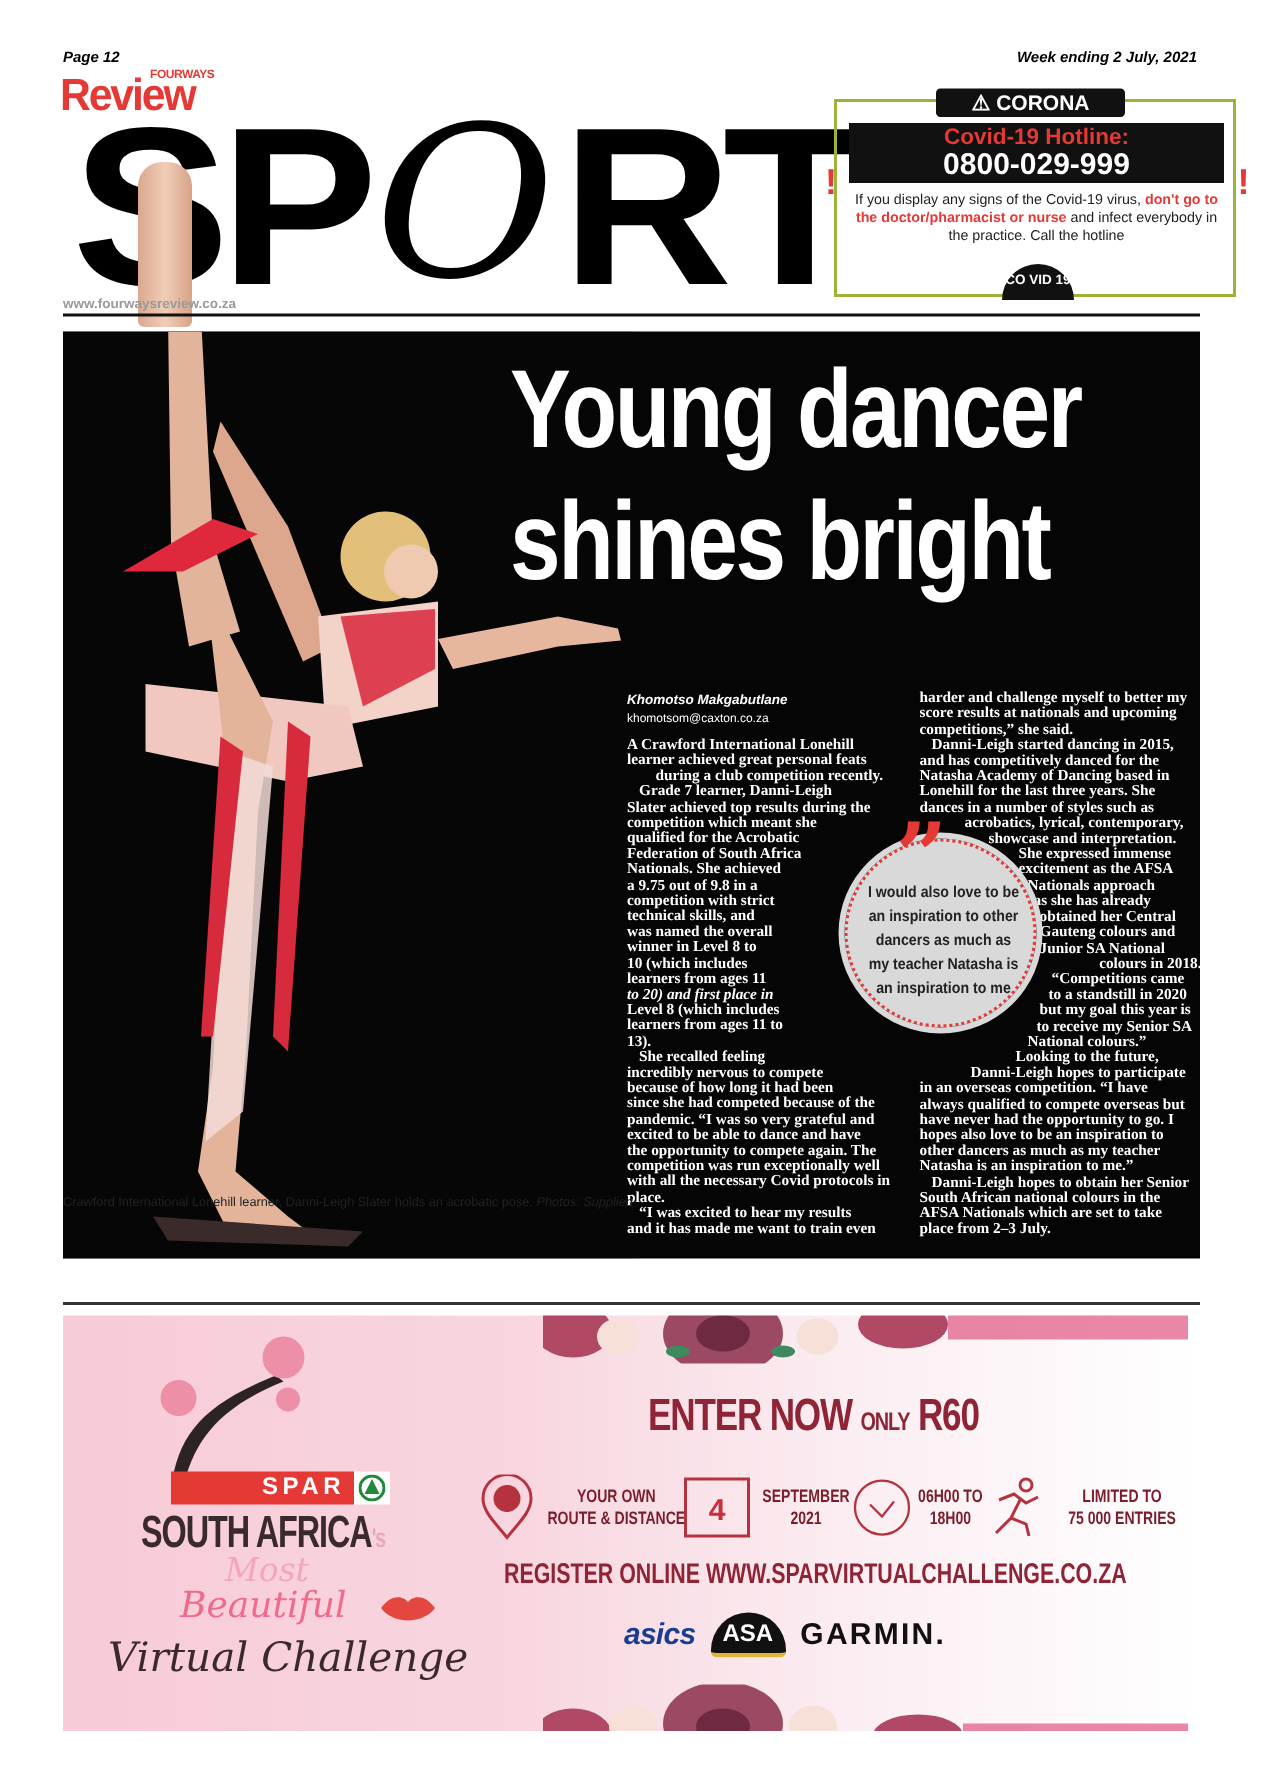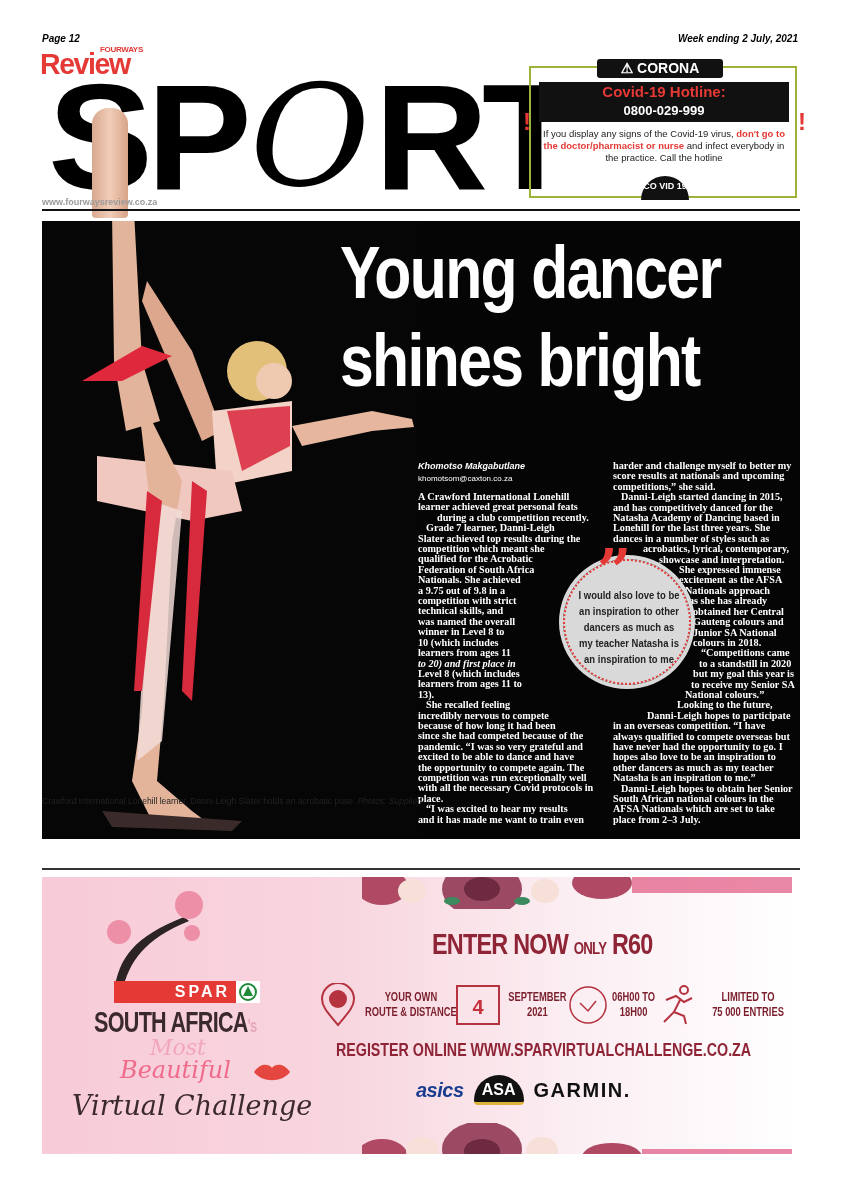--- a/index.html
+++ b/index.html
@@ -12,25 +12,25 @@
   .brand { position: absolute; left: 40px; top: 45px; width: 110px; height: 40px; }
   .brand-small { position: absolute; left: 60px; top: 0; font-size: 8px; font-weight: bold; color: #e53935; letter-spacing: -0.3px; }
   .brand-big { position: absolute; left: 0; top: 3px; font-size: 30px; font-weight: bold; color: #e53935; letter-spacing: -1.5px; transform: scaleX(0.95); transform-origin: left; line-height: 32px; }
   .sport { position: absolute; left: 48px; top: 78px; height: 118px; display: flex; align-items: flex-end; font-weight: bold; font-size: 150px; line-height: 118px; letter-spacing: -6px; transform: scaleX(1.05); transform-origin: left; }
   .sport .o { font-family: "DejaVu Serif", serif; font-style: italic; font-weight: normal; font-size: 140px; letter-spacing: 0; margin: 0 4px; }
   .leg { position: absolute; left: 92px; top: 108px; width: 36px; height: 110px; background: linear-gradient(90deg,#d9a88f,#f1cdb8,#d7a387); border-radius: 16px 16px 4px 4px; }
   .url { position: absolute; left: 42px; top: 197px; font-size: 9px; font-weight: bold; color: #9a9a9a; }
   .rule-top { position: absolute; left: 42px; top: 209px; width: 758px; height: 2px; background: #111; }
 
   
-  .corona { position: absolute; left: 529px; top: 66px; width: 268px; height: 132px; border: 2px solid #9cb33a; }
+  .corona { position: absolute; left: 556px; top: 66px; width: 268px; height: 132px; border: 2px solid #9cb33a; }
   .corona-tab { position: absolute; left: 66px; top: -9px; width: 126px; height: 19px; background: #111; color: #fff; border-radius: 3px; font-weight: bold; font-size: 14px; text-align: center; line-height: 19px; }
   .corona-head { position: absolute; left: 8px; top: 14px; width: 250px; height: 40px; background: #111; text-align: center; }
   .corona-head .t1 { color: #e53935; font-weight: bold; font-size: 15px; line-height: 19px; }
-  .corona-head .t2 { color: #fff; font-weight: bold; font-size: 13px; line-height: 19px; }
+  .corona-head .t2 { color: #fff; font-weight: bold; font-size: 20px; line-height: 19px; }
   .corona-body { position: absolute; left: 6px; top: 60px; width: 254px; font-size: 9.5px; line-height: 12px; text-align: center; color: #222; }
   .corona-body b { color: #e53935; }
   .bang { position: absolute; top: 40px; width: 7px; font-weight: bold; color: #e53935; font-size: 24px; }
   .bang.l { left: -8px; } .bang.r { right: -10px; }
   .covid-badge { position: absolute; left: 110px; top: 108px; width: 48px; height: 24px; background: #111; border-radius: 24px 24px 0 0; color: #fff; font-size: 9px; font-weight: bold; text-align: center; line-height: 10px; padding-top: 5px; }
 
   
   .feature { position: absolute; left: 42px; top: 221px; width: 758px; height: 618px; background: #050505; overflow: hidden; }
   .dancer { position: absolute; left: 0; top: 0; width: 380px; height: 618px; }
   .headline { position: absolute; left: 298px; top: 8px; width: 460px; color: #fff; font-weight: bold; font-size: 74px; line-height: 88px; letter-spacing: -2px; transform: scaleX(0.82); transform-origin: left; white-space: nowrap; }
@@ -183,21 +183,21 @@
       <span class="line" style="padding-left: 0px;">dances in a number of styles such as</span>
       <span class="line" style="padding-left: 30px;">acrobatics, lyrical, contemporary,</span>
       <span class="line" style="padding-left: 46px;">showcase and interpretation.</span>
       <span class="line" style="padding-left: 66px;">She expressed immense</span>
       <span class="line" style="padding-left: 66px;">excitement as the AFSA</span>
       <span class="line" style="padding-left: 72px;">Nationals approach</span>
       <span class="line" style="padding-left: 76px;">as she has already</span>
       <span class="line" style="padding-left: 80px;">obtained her Central</span>
       <span class="line" style="padding-left: 80px;">Gauteng colours and</span>
       <span class="line" style="padding-left: 80px;">Junior SA National</span>
-      <span class="line" style="padding-left: 80px;">colours in 2018.</span>
+      <span class="line" style="padding-left: 80px; text-align: right;">colours in 2018.</span>
       <span class="line" style="padding-left: 88px;">“Competitions came</span>
       <span class="line" style="padding-left: 86px;">to a standstill in 2020</span>
       <span class="line" style="padding-left: 80px;">but my goal this year is</span>
       <span class="line" style="padding-left: 78px;">to receive my Senior SA</span>
       <span class="line" style="padding-left: 72px;">National colours.”</span>
       <span class="line" style="padding-left: 64px;">Looking to the future,</span>
       <span class="line" style="padding-left: 34px;">Danni-Leigh hopes to participate</span>
       <span class="line" style="padding-left: 0px;">in an overseas competition.  “I have</span>
       <span class="line" style="padding-left: 0px;">always qualified to compete overseas but</span>
       <span class="line" style="padding-left: 0px;">have never had the opportunity to go. I</span>

